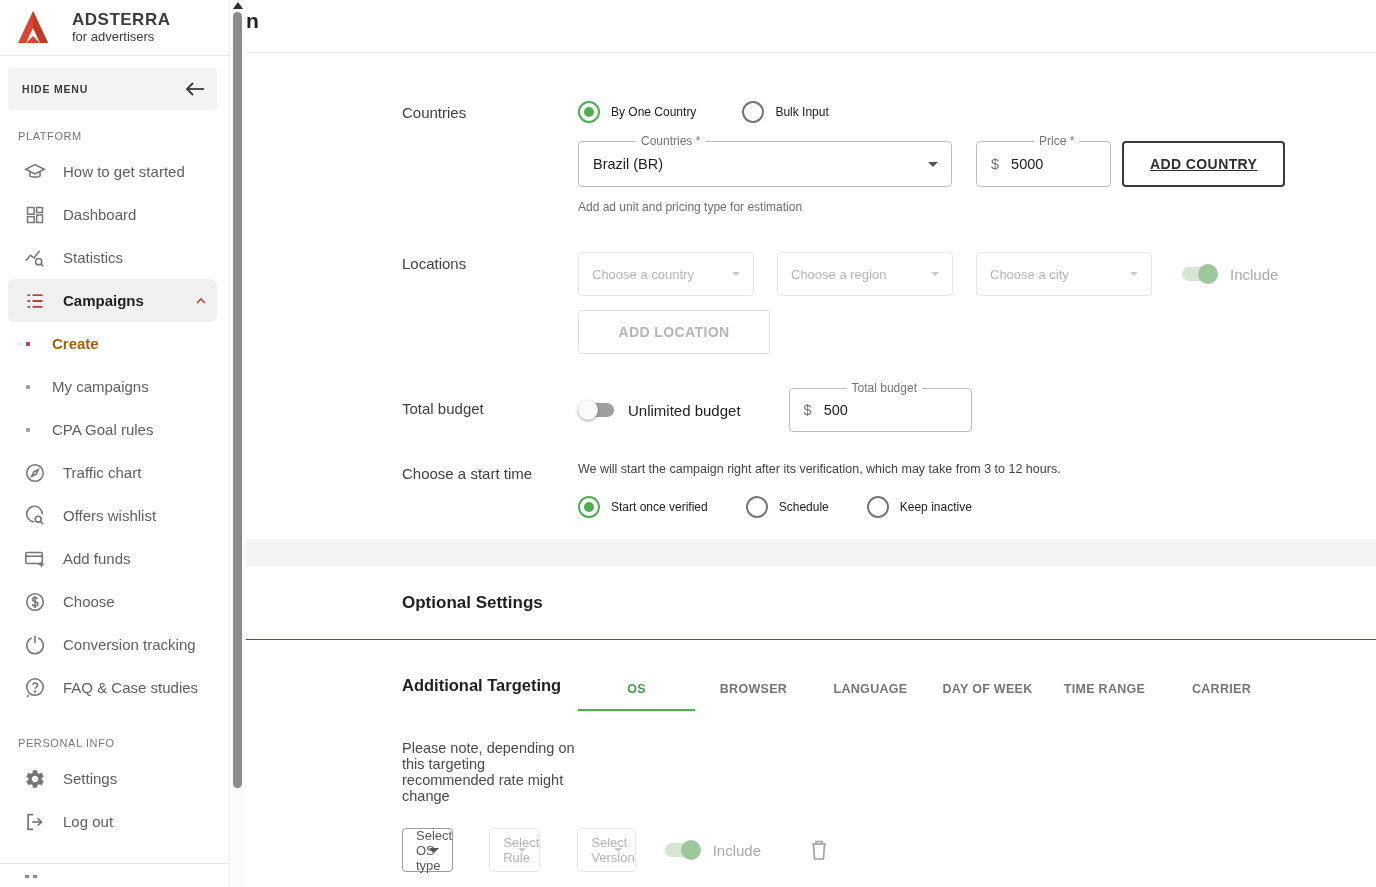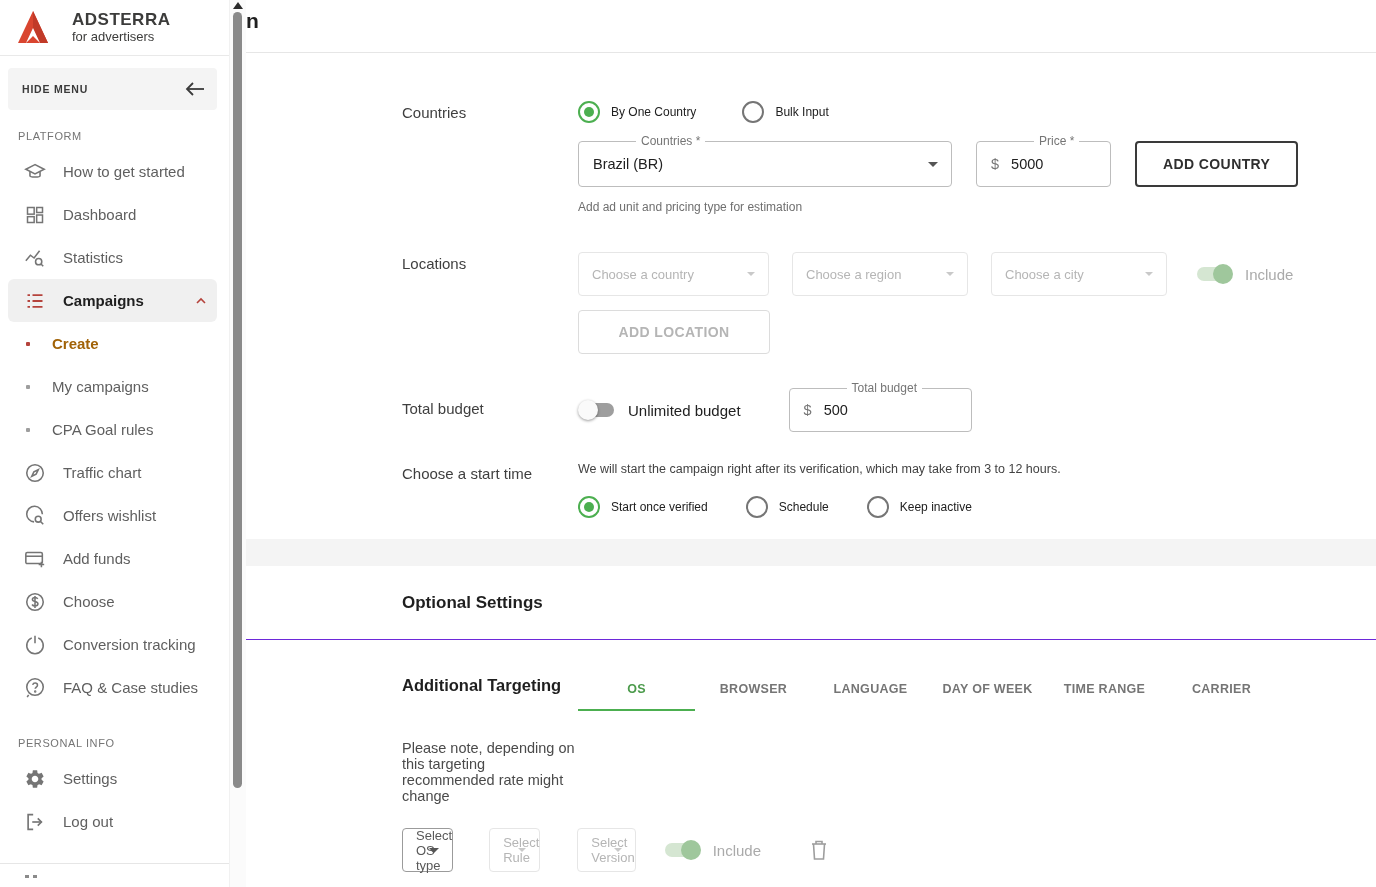--- a/index.html
+++ b/index.html
@@ -152,31 +152,31 @@
             <div class="ofield" style="width:374px;">
               <span class="flabel">Countries *</span>
               <span class="fvalue">Brazil (BR)</span>
               <span class="caret"></span>
             </div>
             <div class="ofield" style="width:135px;margin-left:24px;">
               <span class="flabel">Price *</span>
               <span class="fcur">$</span>
               <input value="5000" style="">
             </div>
-            <button class="btn-outline" style="margin-left:24px;">ADD COUNTRY</button>
+            <button class="btn-outline" style="margin-left:11px;text-decoration:underline;">ADD COUNTRY</button>
           </div>
           <div class="helper">Add ad unit and pricing type for estimation</div>
         </div>
       </div>
 
       <div class="frow" style="margin-bottom:34px;">
         <div class="frow-label">Locations</div>
         <div>
           <div class="fields-row" style="align-items:center;">
-            <div class="sel-disabled" style="width:191px;">
+            <div class="sel-disabled" style="width:176px;">
               <span class="ph">Choose a country</span>
               <span class="caret light"></span>
             </div>
             <div class="sel-disabled" style="width:176px;margin-left:23px;">
               <span class="ph">Choose a region</span>
               <span class="caret light"></span>
             </div>
             <div class="sel-disabled" style="width:176px;margin-left:23px;">
               <span class="ph">Choose a city</span>
               <span class="caret light"></span>

